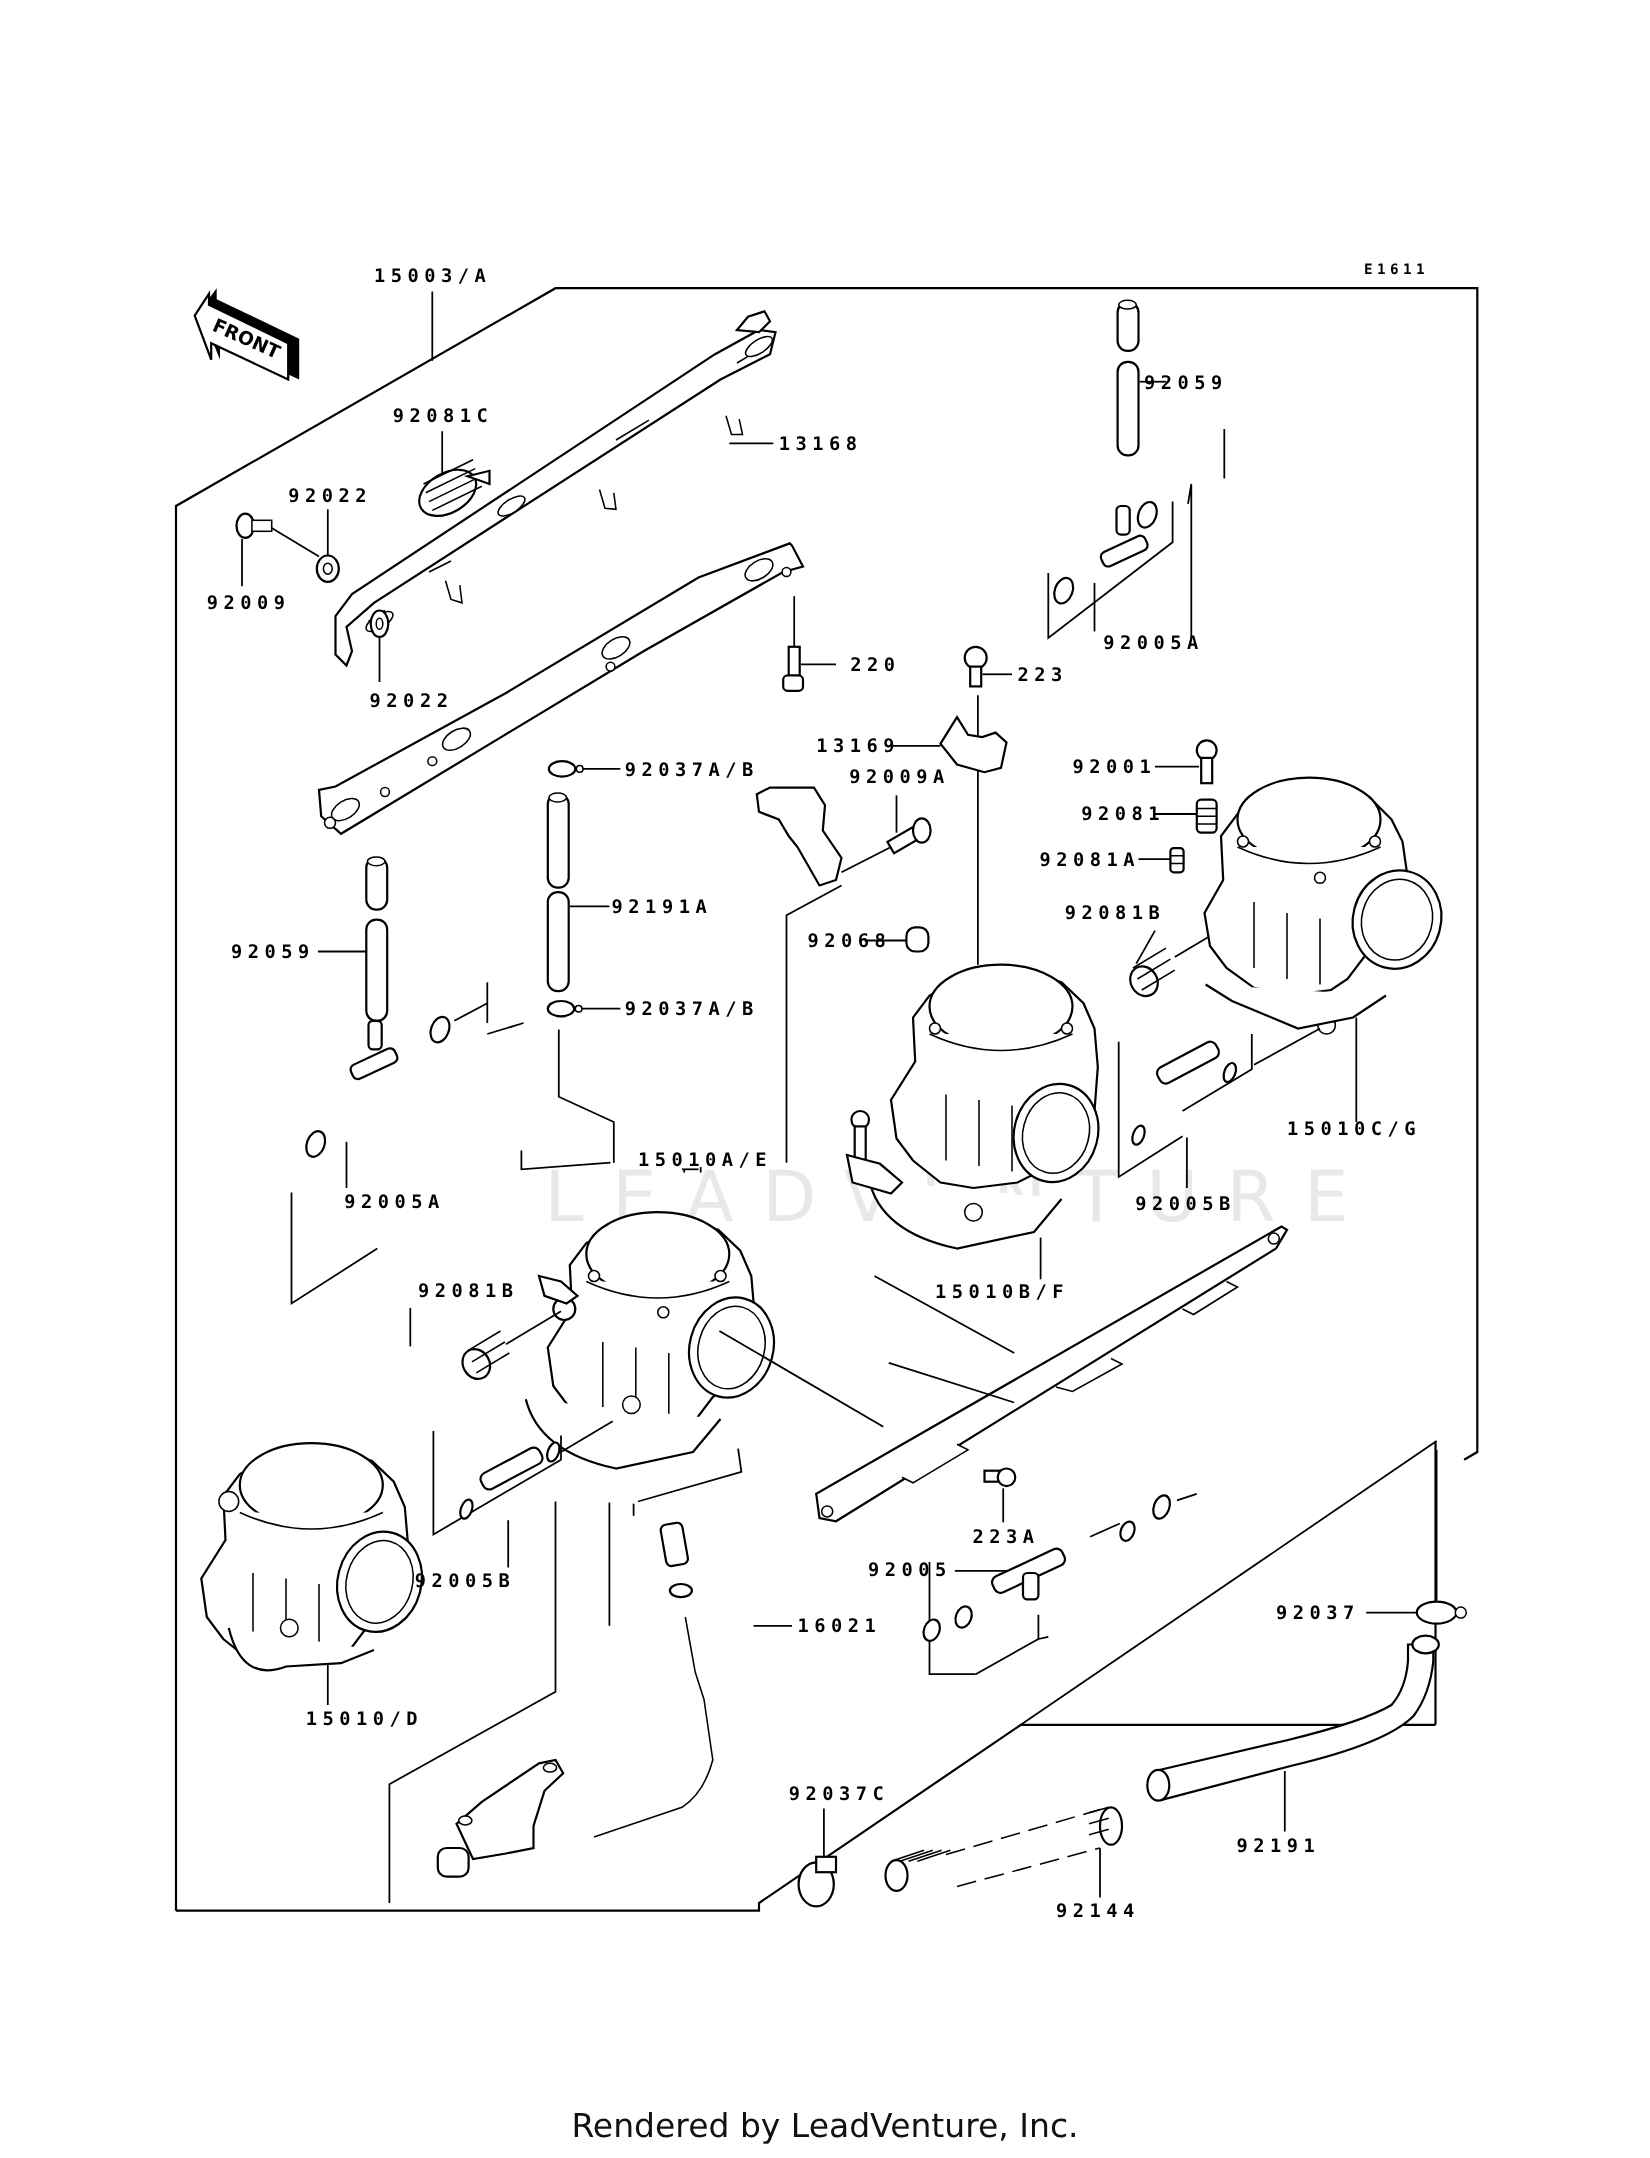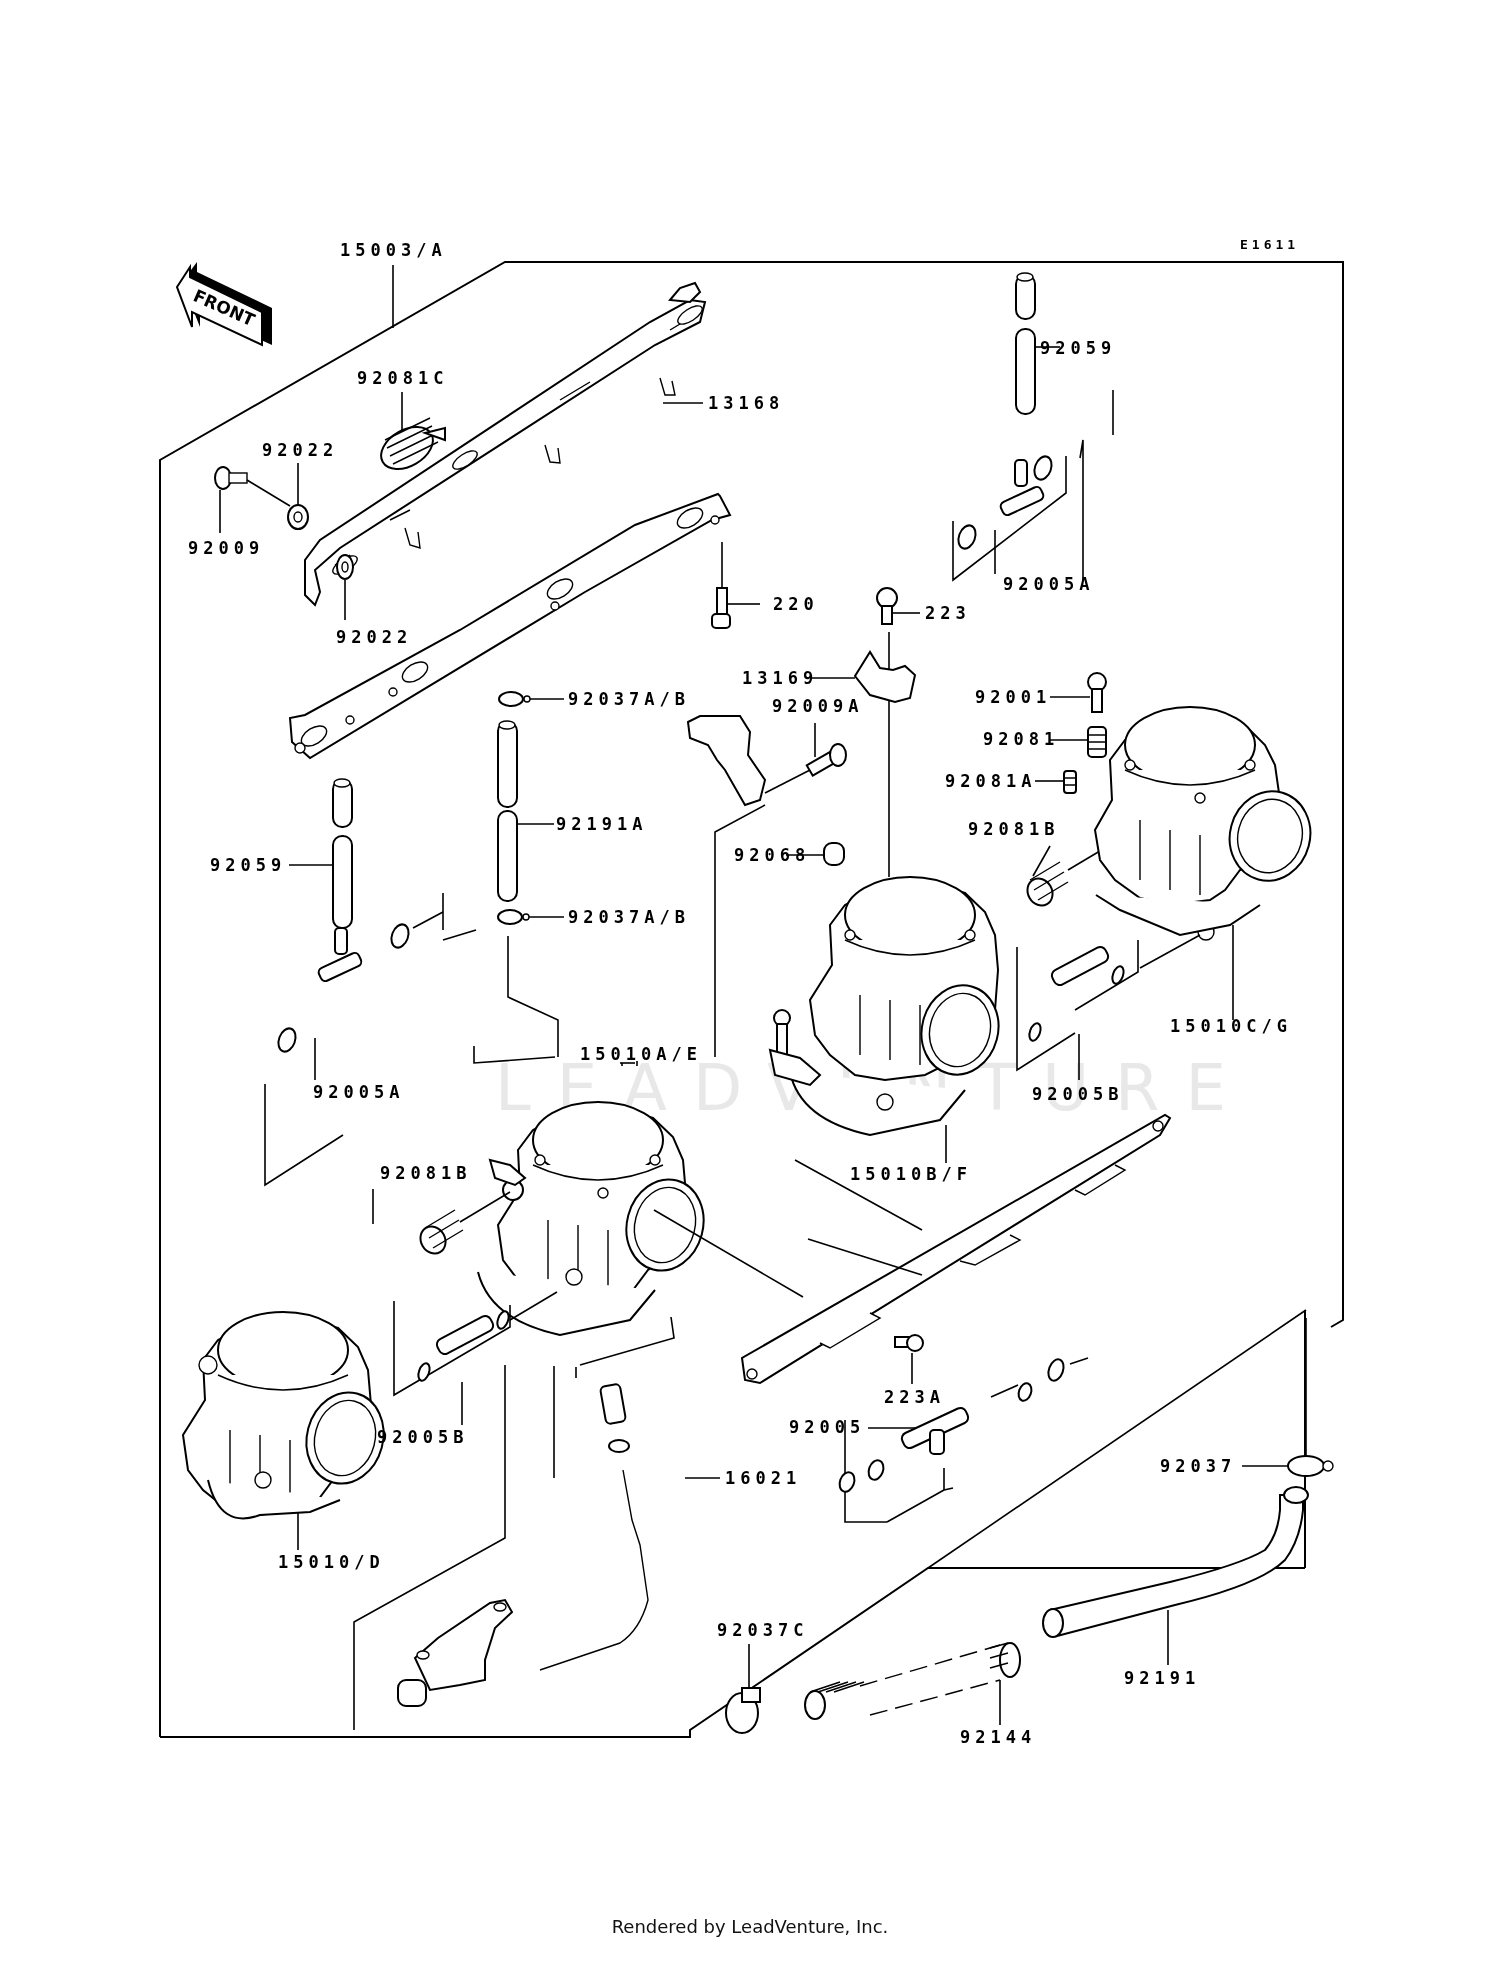--- a/index.html
+++ b/index.html
@@ -10,21 +10,21 @@
   .ln-thin { stroke: #000; stroke-width: 1.6; fill: none; }
   .part { stroke: #000; stroke-width: 2; fill: #fff; }
   .part-thin { stroke: #000; stroke-width: 1.4; fill: #fff; }
   .lbl { font-family: "DejaVu Sans Mono", "Liberation Mono", monospace; font-size: 17px;
          font-weight: bold; letter-spacing: 5px; fill: #000; }
   .code { font-family: "DejaVu Sans Mono", "Liberation Mono", monospace; font-size: 13px;
           font-weight: bold; letter-spacing: 4px; fill: #000; }
   .front-txt { font-family: "DejaVu Sans", sans-serif; font-size: 17px; font-weight: bold; fill: #000; }
   .wm { font-family: "DejaVu Sans", sans-serif; font-size: 64px; fill: #e8e8e8; letter-spacing: 26px; }
   #footer { position: absolute; left: 0; width: 1500px; top: 1916px; text-align: center;
-            font-family: "DejaVu Sans", sans-serif; font-size: 18px; color: #111; }
+            font-family: "DejaVu Sans", sans-serif; font-size: 30px; color: #111; }
 </style>
 </head>
 <body>
 
 <svg id="diagram" viewBox="0 0 1500 1962" xmlns="http://www.w3.org/2000/svg">
 
   <text class="wm" x="495" y="1110">LEADVENTURE</text>
 
   <text class="code" x="1240" y="249">E1611</text>
 

